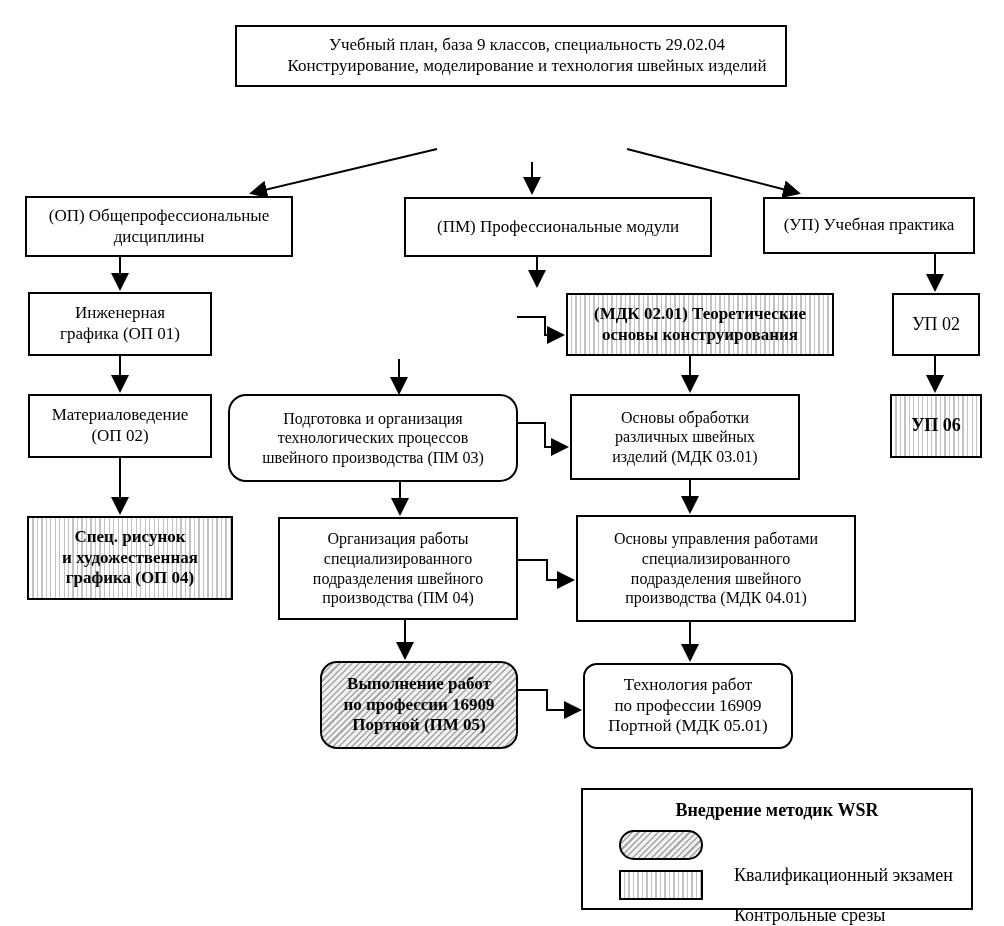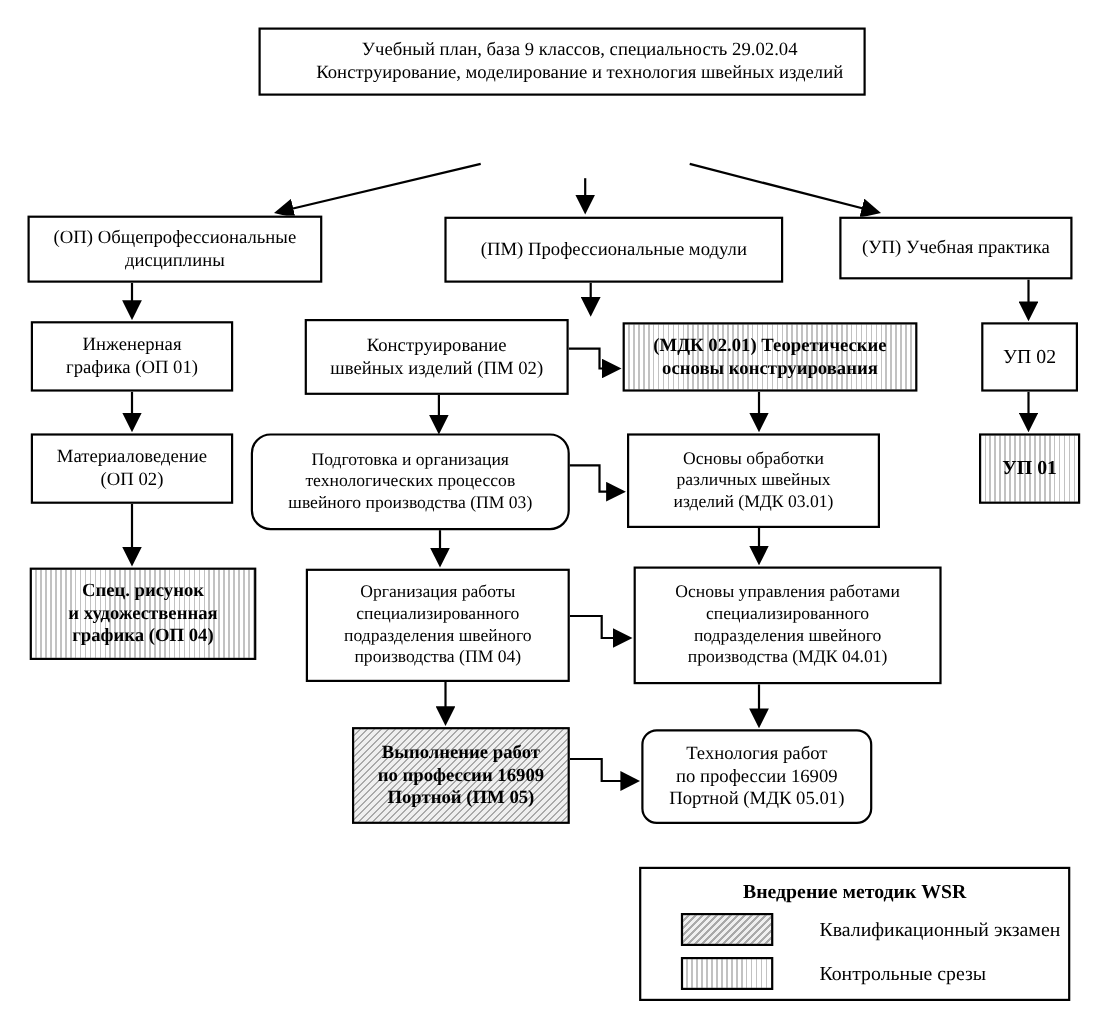--- a/index.html
+++ b/index.html
@@ -11,36 +11,37 @@
   .arrows{position:absolute;left:0;top:0;width:1004px;height:926px;pointer-events:none;}
   .box{
     position:absolute;box-sizing:border-box;border:2px solid #000;background:#fff;
     display:flex;align-items:center;justify-content:center;text-align:center;
     font-size:17px;line-height:1.22;white-space:pre-line;padding:2px 4px;
   }
   .bold{font-weight:bold;}
   .small{font-size:16px;}
   .hatch-diagonal{
     background:#ededed repeating-linear-gradient(135deg,#efefef 0 3px,#a9a9a9 3px 4.5px);
+    border-radius:17px;
   }
   .stripe-vertical{
     background:#f5f5f5 repeating-linear-gradient(90deg,#ffffff 0 3px,#c2c2c2 3px 4.5px);
   }
   .legend{
     position:absolute;box-sizing:border-box;border:2px solid #000;background:#fff;
   }
   .legend-title{
     position:absolute;left:0;top:10px;width:100%;text-align:center;
     font-weight:bold;font-size:18px;
   }
   .legend-swatch{
     position:absolute;box-sizing:border-box;border:2px solid #000;width:84px;height:30px;left:36px;
   }
   .legend-label{
-    position:absolute;left:162px;font-size:18px;line-height:30px;white-space:nowrap;
+    position:absolute;left:151px;font-size:18px;line-height:30px;white-space:nowrap;margin-top:30px;
   }
 </style>
 </head>
 <body>
 
 <div class="canvas">
 
   <svg class="arrows" viewBox="0 0 1004 926">
     <defs>
       <marker id="ah" markerWidth="9" markerHeight="9" refX="7.5" refY="4.5" orient="auto">
@@ -84,22 +85,20 @@
   <div class="box" style="left:28px;top:292px;width:184px;height:64px;">Инженерная
 графика (ОП 01)</div>
 
   <div class="box" style="left:28px;top:394px;width:184px;height:64px;">Материаловедение
 (ОП 02)</div>
 
   <div class="box bold stripe-vertical" style="left:27px;top:516px;width:206px;height:84px;">Спец. рисунок
 и художественная
 графика (ОП 04)</div>
 
-  <div class="box" style="left:277px;top:290px;width:240px;height:69px;">Конструирование
-швейных изделий (ПМ 02)</div>
 
   <div class="box bold stripe-vertical" style="left:566px;top:293px;width:268px;height:63px;">(МДК 02.01) Теоретические
 основы конструирования</div>
 
   <div class="box small" style="left:228px;top:394px;width:290px;height:88px;border-radius:18px;">Подготовка и организация
 технологических процессов
 швейного производства (ПМ 03)</div>
 
   <div class="box small" style="left:570px;top:394px;width:230px;height:86px;">Основы обработки
 различных швейных
@@ -118,21 +117,21 @@
   <div class="box bold hatch-diagonal" style="left:320px;top:661px;width:198px;height:88px;">Выполнение работ
 по профессии 16909
 Портной (ПМ 05)</div>
 
   <div class="box" style="left:583px;top:663px;width:210px;height:86px;border-radius:14px;">Технология работ
 по профессии 16909
 Портной (МДК 05.01)</div>
 
   <div class="box" style="left:892px;top:293px;width:88px;height:63px;font-size:18px;">УП 02</div>
 
-  <div class="box bold stripe-vertical" style="left:890px;top:394px;width:92px;height:64px;font-size:18px;">УП 01</div>
+  <div class="box bold stripe-vertical" style="left:890px;top:394px;width:92px;height:64px;font-size:18px;">УП 06</div>
 
   <div class="legend" style="left:581px;top:788px;width:392px;height:122px;">
     <div class="legend-title">Внедрение методик WSR</div>
     <div class="legend-swatch hatch-diagonal" style="top:40px;"></div>
     <div class="legend-label" style="top:40px;">Квалификационный экзамен</div>
     <div class="legend-swatch stripe-vertical" style="top:80px;"></div>
     <div class="legend-label" style="top:80px;text-align:right;">Контрольные срезы</div>
   </div>
 
 </div>

